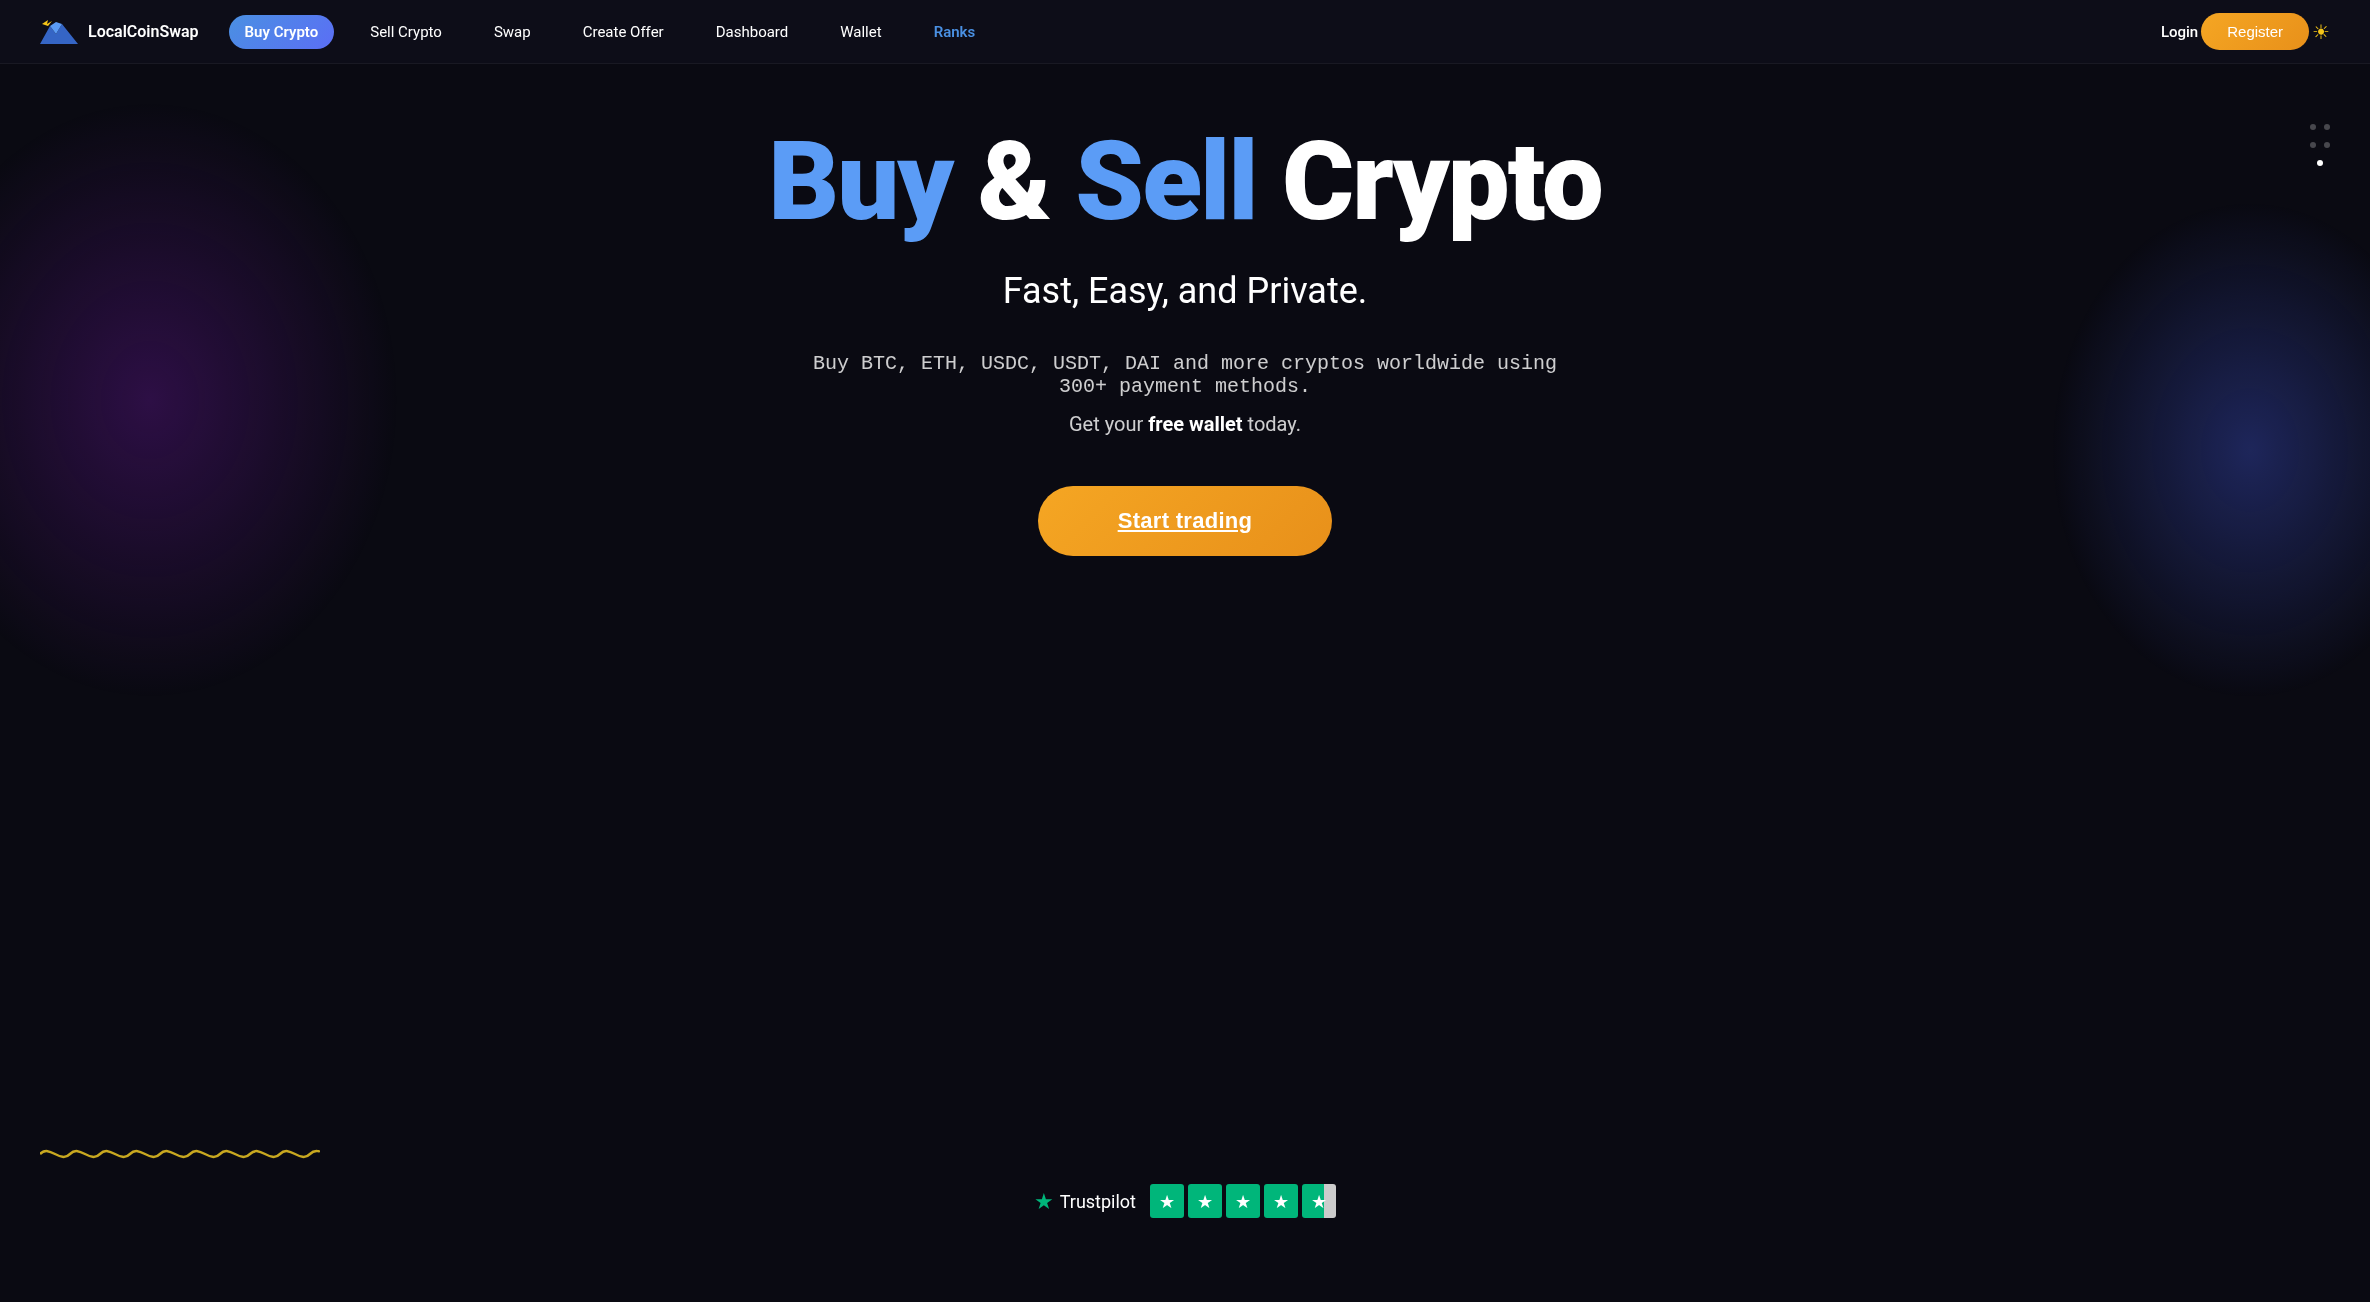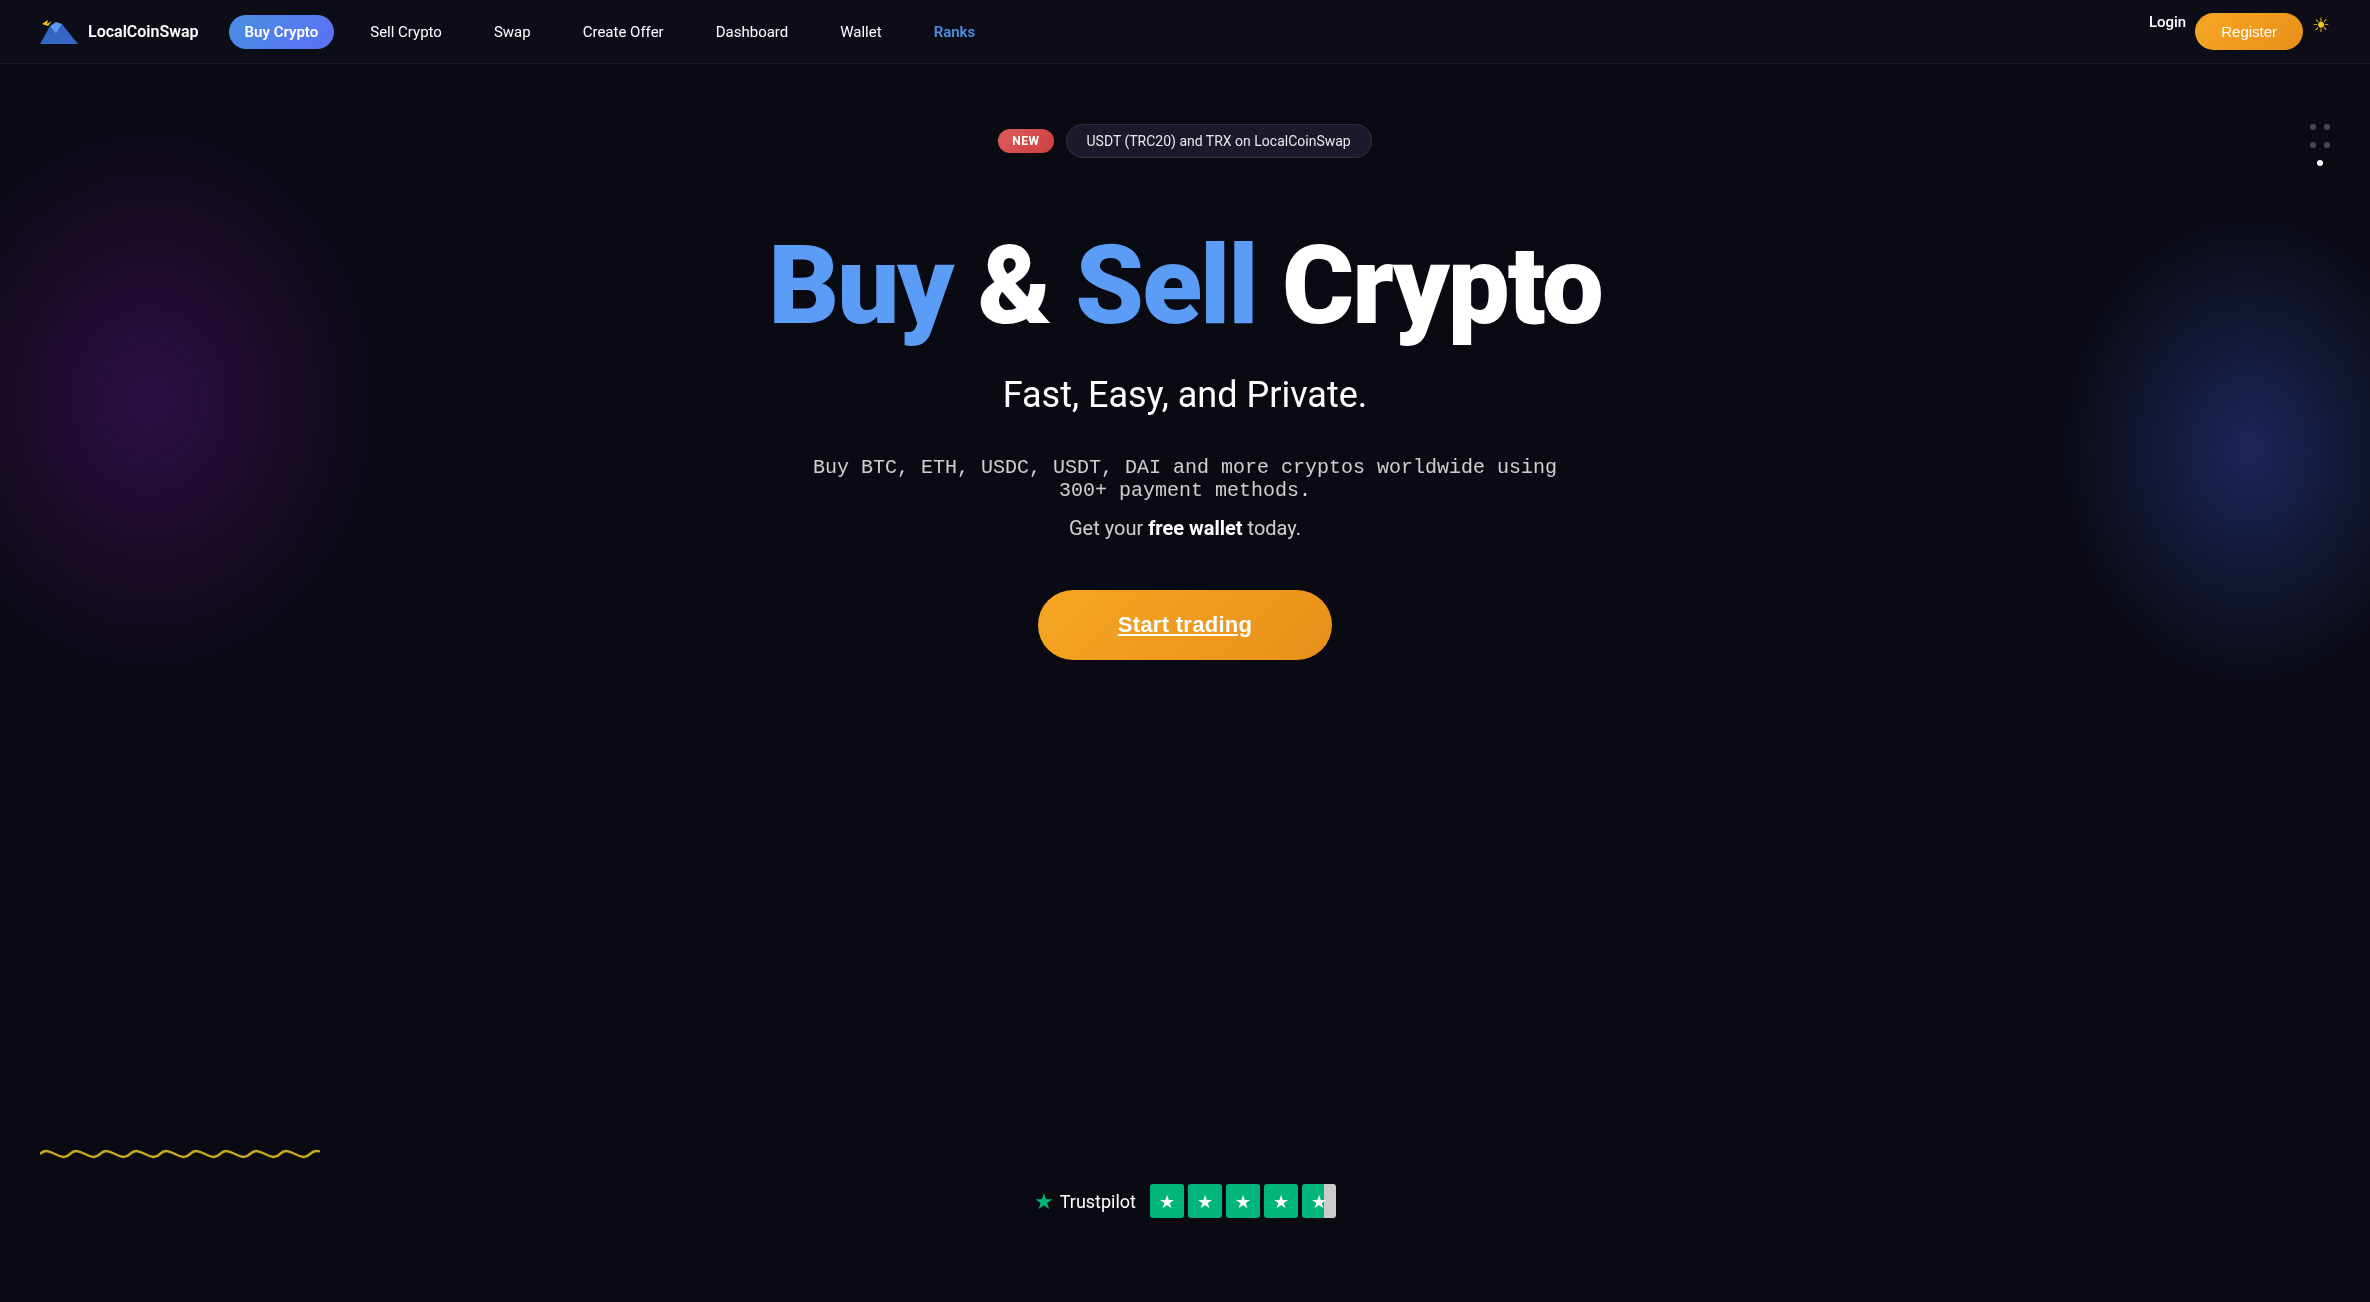--- a/index.html
+++ b/index.html
@@ -91,22 +91,22 @@
       font-weight: 600;
     }
 
     .nav-link.ranks {
       color: #4a90e2;
       font-weight: 600;
     }
 
     .nav-right {
       display: flex;
-      align-items: flex-start;
-      gap: 9px;
+      align-items: center;
+      gap: 3px;
     }
 
     .nav-login {
       font-size: 15px;
       color: #ffffff;
       cursor: pointer;
       font-weight: 500;
     }
 
     .nav-register {
@@ -352,24 +352,20 @@
     </div>
     <div class="dots-row">
       <div class="dot"></div>
       <div class="dot"></div>
     </div>
     <div class="dots-row">
       <div class="dot active"></div>
     </div>
   </div>
 
-  <div class="announcement">
-    <span class="announcement-badge">NEW</span>
-    <span class="announcement-text">USDT (TRC20) and TRX on LocalCoinSwap</span>
-  </div>
 
   <h1 class="hero-title">
     <span class="buy">Buy</span><span class="ampersand"> &amp; </span><span class="sell">Sell</span><span class="crypto"> Crypto</span>
   </h1>
 
   <p class="hero-subtitle">Fast, Easy, and Private.</p>
 
   <p class="hero-description">Buy BTC, ETH, USDC, USDT, DAI and more cryptos worldwide using 300+ payment methods.</p>
 
   <p class="hero-wallet-text">

